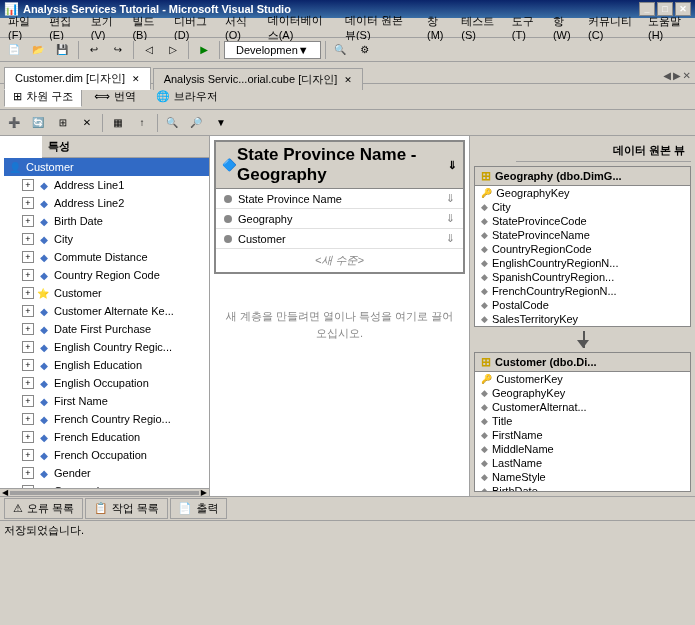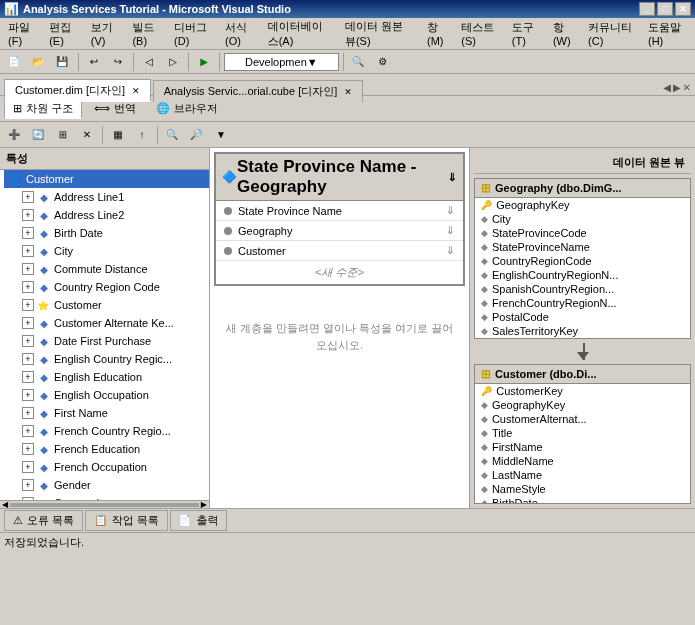--- a/index.html
+++ b/index.html
@@ -18,21 +18,21 @@
     }
     .title-bar-controls { margin-left: auto; display: flex; gap: 2px; }
     .title-bar-btn {
       width: 16px; height: 14px; background: #d4d0c8; border: 1px solid #888;
       display: flex; align-items: center; justify-content: center; cursor: pointer; font-size: 9px;
     }
 
     
     .menu-bar {
       background: #d4d0c8;
-      height: 32px;
+      height: 20px;
       display: flex;
       align-items: center;
       padding: 0 2px;
       border-bottom: 1px solid #a0a0a0;
     }
     .menu-item {
       padding: 2px 6px;
       cursor: pointer;
       font-size: 11px;
     }
@@ -47,21 +47,21 @@
       border-bottom: 1px solid #a0a0a0;
       gap: 2px;
     }
     .toolbar-btn {
       width: 22px; height: 20px; background: #d4d0c8;
       border: 1px solid transparent; display: flex; align-items: center;
       justify-content: center; cursor: pointer; font-size: 10px;
     }
     .toolbar-separator { width: 1px; height: 18px; background: #a0a0a0; margin: 0 2px; }
     .toolbar-dropdown {
-      height: 18px; background: white; border: 1px solid #888; padding: 0 20px;
+      height: 18px; background: white; border: 1px solid #888; padding: 0 11px;
       font-size: 11px; display: flex; align-items: center; min-width: 80px;
     }
 
     
     .tab-bar {
       background: #d4d0c8;
       height: 22px;
       display: flex;
       align-items: flex-end;
       padding: 0 4px;
@@ -123,20 +123,21 @@
       border-right: 1px solid #a0a0a0;
       background: white;
       display: flex;
       flex-direction: column;
     }
     .panel-header {
       background: #d4d0c8;
       padding: 3px 6px;
       font-weight: bold;
       border-bottom: 1px solid #a0a0a0;
+      margin-left: 42px;
     }
     .tree-view {
       flex: 1;
       overflow-y: auto;
       overflow-x: hidden;
     }
     .tree-item {
       display: flex;
       align-items: center;
       padding: 1px 2px;

